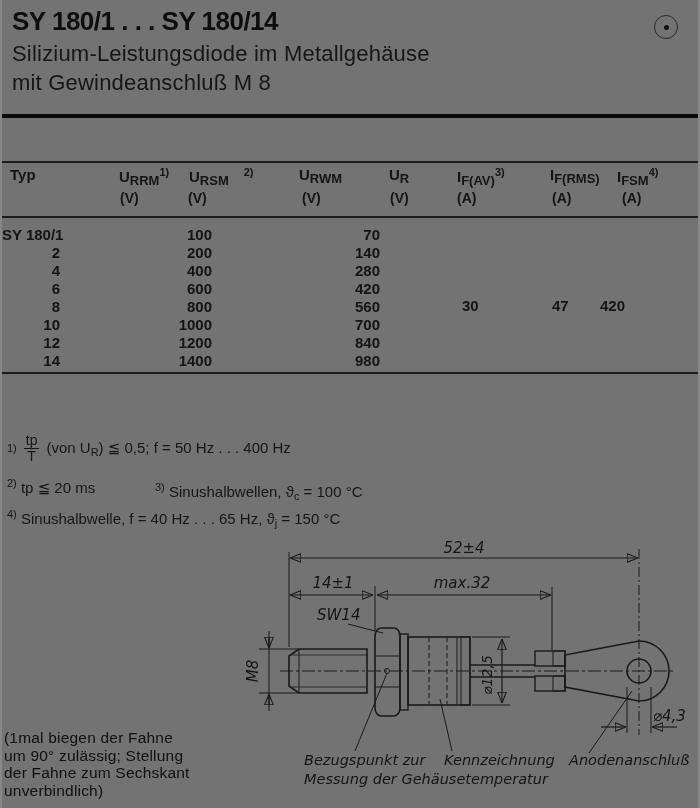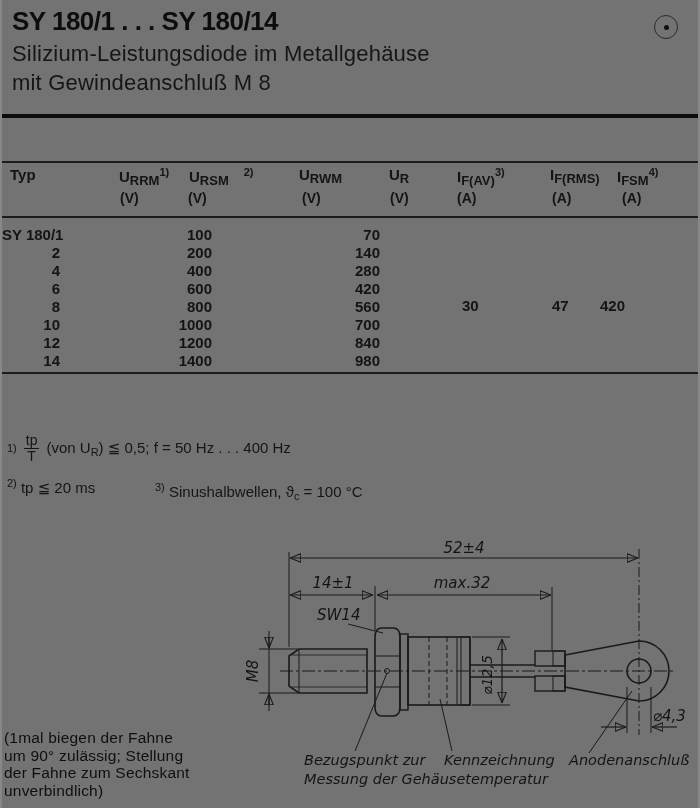--- a/index.html
+++ b/index.html
@@ -149,20 +149,23 @@
       <span class="fden">T</span>
     </span>
     <span><span>(von U</span><sub>R</sub><span>)  ≦  0,5;  f = 50 Hz . . . 400 Hz</span></span>
   </div>
 
   <div class="fn" style="top:477px">
     <span><sup>2)</sup> <span>tp ≦ 20 ms</span></span>
     <span class="fn3part"><sup>3)</sup> <span>Sinushalbwellen,  ϑ</span><sub>c</sub><span> = 100 °C</span></span>
   </div>
 
+  <div class="fn" style="top:508px">
+    <sup>4)</sup> <span>Sinushalbwelle,  f = 40 Hz . . . 65 Hz,  ϑ</span><sub>j</sub><span>  = 150 °C</span>
+  </div>
 
   <svg class="drawing" width="460" height="273" viewBox="0 0 460 273">
     <defs>
       <marker id="arr" viewBox="0 0 10 10" refX="10" refY="5" markerWidth="9" markerHeight="9" orient="auto-start-reverse">
         <path d="M0,1 L10,5 L0,9 z" fill="#1a1a1a" stroke="none"></path>
       </marker>
     </defs>
 
     <line x1="38" y1="136" x2="432" y2="136" stroke-width="1" stroke-dasharray="13 3 3 3"></line>
     <line x1="397" y1="14" x2="397" y2="200" stroke-width="1" stroke-dasharray="10 3 2 3"></line>

